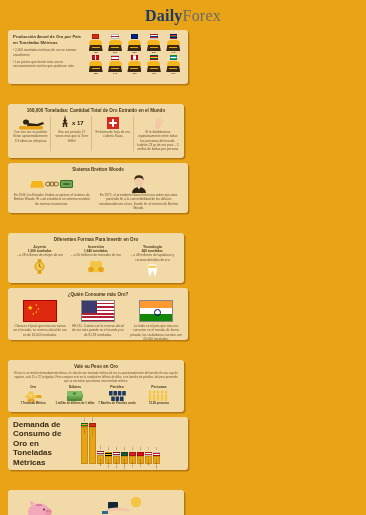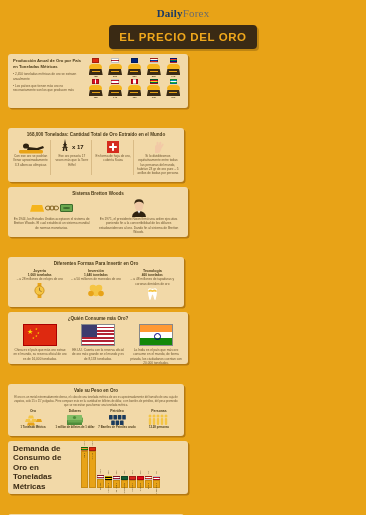--- a/index.html
+++ b/index.html
@@ -5,21 +5,21 @@
   * { box-sizing: border-box; margin: 0; padding: 0; }
   html, body {
     width: 366px; height: 515px;
     background: #e8a317;
     font-family: "Liberation Sans", sans-serif;
     overflow: hidden;
   }
   .page { width: 366px; height: 515px; background: #e8a317; position: relative; }
 
   
-  .brand { text-align: center; padding-top: 7px; font-size: 11px; letter-spacing: .2px; }
+  .brand { text-align: center; padding-top: 7px; font-size: 16px; letter-spacing: .2px; }
   .brand .b1 { color: #1b3a66; font-weight: bold; font-family: "Liberation Serif", serif; }
   .brand .b2 { color: #6b6b6b; font-family: "Liberation Serif", serif; }
   .title-bar {
     margin: 6px auto 0; width: 148px; height: 24px;
     background: #3a2a14; border-radius: 4px;
     display: flex; align-items: center; justify-content: center;
     box-shadow: 2px 2px 0 rgba(0,0,0,.18);
   }
   .title-bar span { color: #f0a81c; font-weight: bold; font-size: 11.5px; letter-spacing: .6px; }
 
@@ -75,23 +75,20 @@
   .tip-img { background: #12263a; border-radius: 2px; height: 43px; margin: 3px 0; position: relative; overflow: hidden; }
   .tip-body { font-size: 3.1px; color: #6b5530; line-height: 1.35; }
 </style>
 </head>
 <body>
 
 <div class="page">
 
   <div class="brand">
     <span class="b1">Daily</span><span class="b2">Forex</span>
-  </div>
-  <div class="title-bar">
-    <span>EL PRECIO DEL ORO</span>
   </div>
 
   <div class="row">
     <div class="panel" style="width:180px;height:54px">
       <div style="display:flex;gap:3px">
         <div style="width:70px">
           <div class="p-head left" style="font-size:4.2px">Producción Anual de Oro por País en Toneladas Métricas</div>
           <div class="mini" style="margin-top:3px">• 2,450 toneladas métricas de oro se extraen anualmente</div>
           <div class="mini" style="margin-top:3px">• Los países que tienen más oro no necesariamente son los que producen más</div>
         </div>

